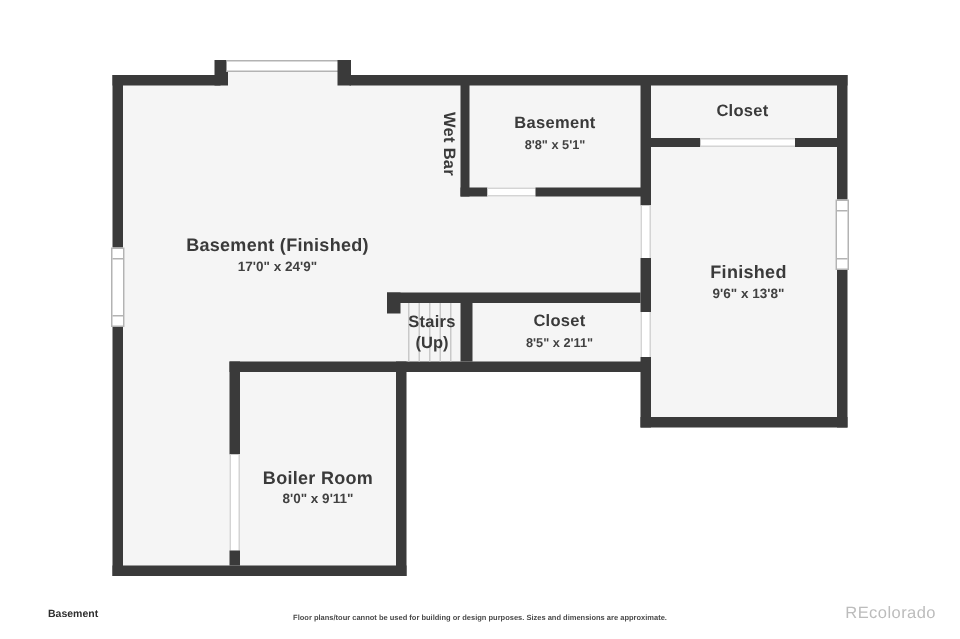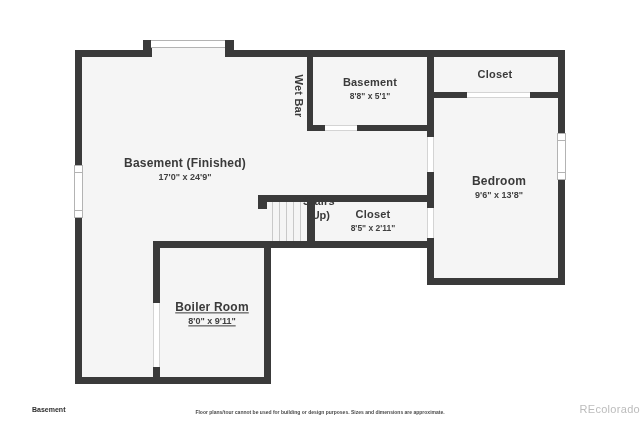--- a/index.html
+++ b/index.html
@@ -18,21 +18,21 @@
   .tread{position:absolute;top:0;bottom:0;width:1px;background:#c9c9c9;}
   .room-label{position:absolute;transform:translate(-50%,-50%);text-align:center;color:#3a3a3a;white-space:nowrap;line-height:1.25;}
   .room-name{font-weight:bold;font-size:12px;letter-spacing:0.2px;}
   .room-name.sz-m{font-size:11px;}
   .room-dim{font-weight:bold;font-size:9px;margin-top:1px;color:#414141;}
   .room-dim.sz-s{font-size:8.5px;}
   .room-dim.big-dim{font-size:11px;color:#3a3a3a;margin-top:0;}
   .vertical{writing-mode:vertical-rl;}
   .footer-floor{position:absolute;left:32px;top:406px;font-size:7px;font-weight:bold;color:#2e2e2e;}
   .footer-disclaimer{position:absolute;left:320px;top:409px;transform:translateX(-50%);font-size:5px;font-weight:bold;color:#4a4a4a;white-space:nowrap;}
-  .footer-watermark{position:absolute;right:0;top:403px;font-size:11px;color:#bcbcbc;letter-spacing:0.3px;}
+  .footer-watermark{position:absolute;right:16px;top:403px;font-size:11px;color:#bcbcbc;letter-spacing:0.3px;}
 </style>
 </head>
 <body>
 
 <div id="stage">
 
   <div class="floor" style="left:146px;top:44px;width:85px;height:13px;"></div>
   <div class="floor" style="left:78px;top:53px;width:349px;height:195px;"></div>
   <div class="floor" style="left:78px;top:248px;width:193px;height:132px;"></div>
   <div class="floor" style="left:427px;top:53px;width:135px;height:230px;"></div>
@@ -94,35 +94,35 @@
   <div class="room-label" style="left:370px;top:89px;">
     <div class="room-name sz-m">Basement</div>
     <div class="room-dim sz-s">8'8" x 5'1"</div>
   </div>
 
   <div class="room-label" style="left:495px;top:75px;">
     <div class="room-name sz-m">Closet</div>
   </div>
 
   <div class="room-label" style="left:499px;top:188px;">
-    <div class="room-name">Bedroom</div>
+    <div class="room-name">Finished</div>
     <div class="room-dim">9'6" x 13'8"</div>
   </div>
 
-  <div class="room-label" style="left:288px;top:209px;margin-left:31px;">
+  <div class="room-label" style="left:288px;top:223px;">
     <div class="room-name sz-m">Stairs</div>
     <div class="room-dim big-dim">(Up)</div>
   </div>
 
   <div class="room-label" style="left:373px;top:221px;">
     <div class="room-name sz-m">Closet</div>
     <div class="room-dim sz-s">8'5" x 2'11"</div>
   </div>
 
-  <div class="room-label" style="left:212px;top:314px;text-decoration:underline;">
+  <div class="room-label" style="left:212px;top:325px;">
     <div class="room-name">Boiler Room</div>
     <div class="room-dim">8'0" x 9'11"</div>
   </div>
 
   <div class="footer-floor">Basement</div>
   <div class="footer-disclaimer">Floor plans/tour cannot be used for building or design purposes. Sizes and dimensions are approximate.</div>
   <div class="footer-watermark">REcolorado</div>
 
 </div>
 

